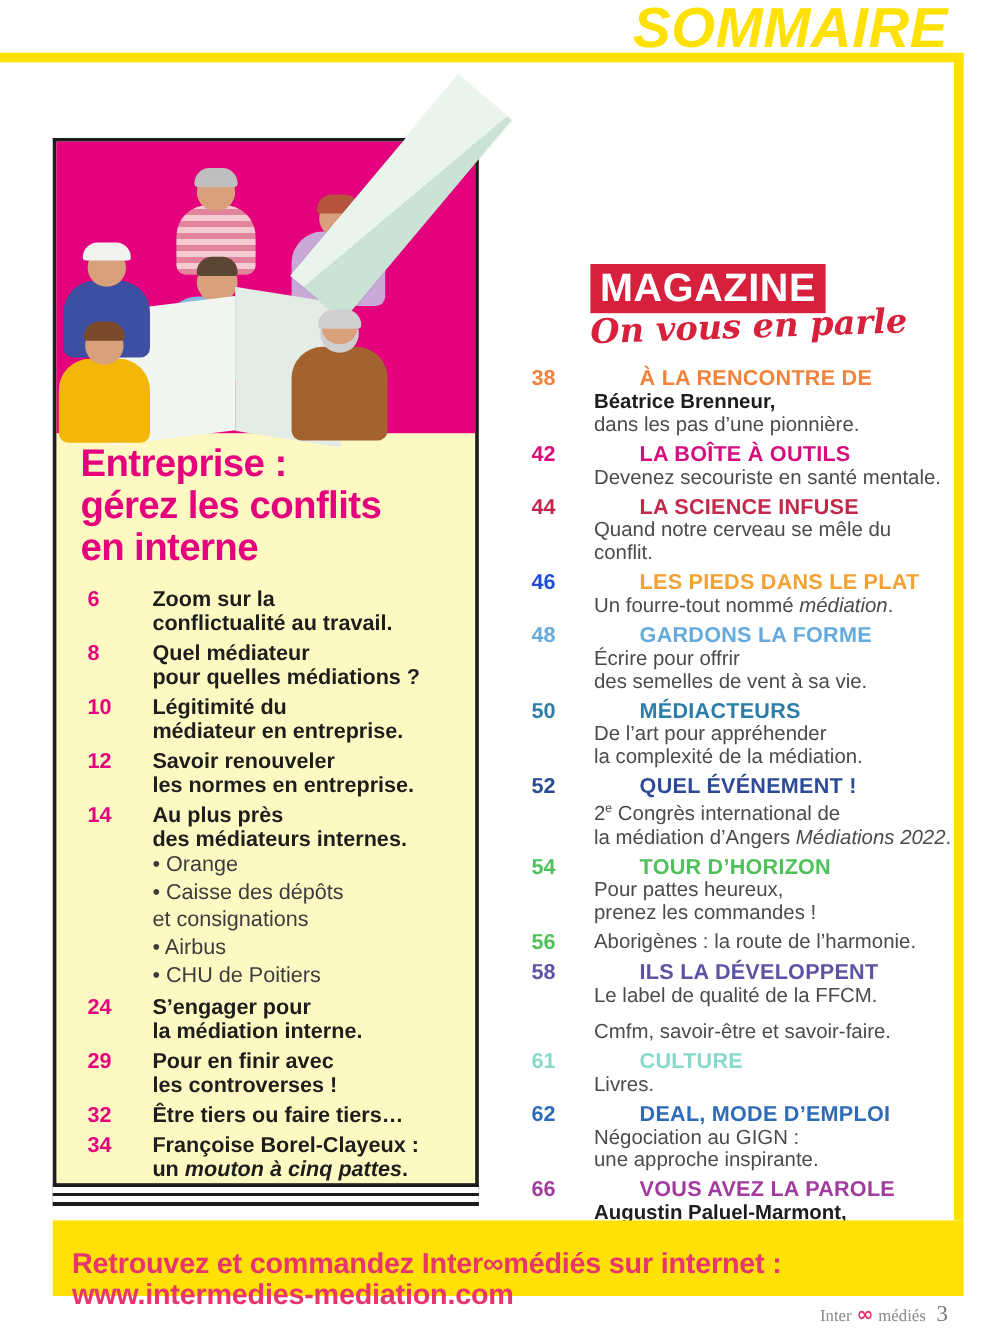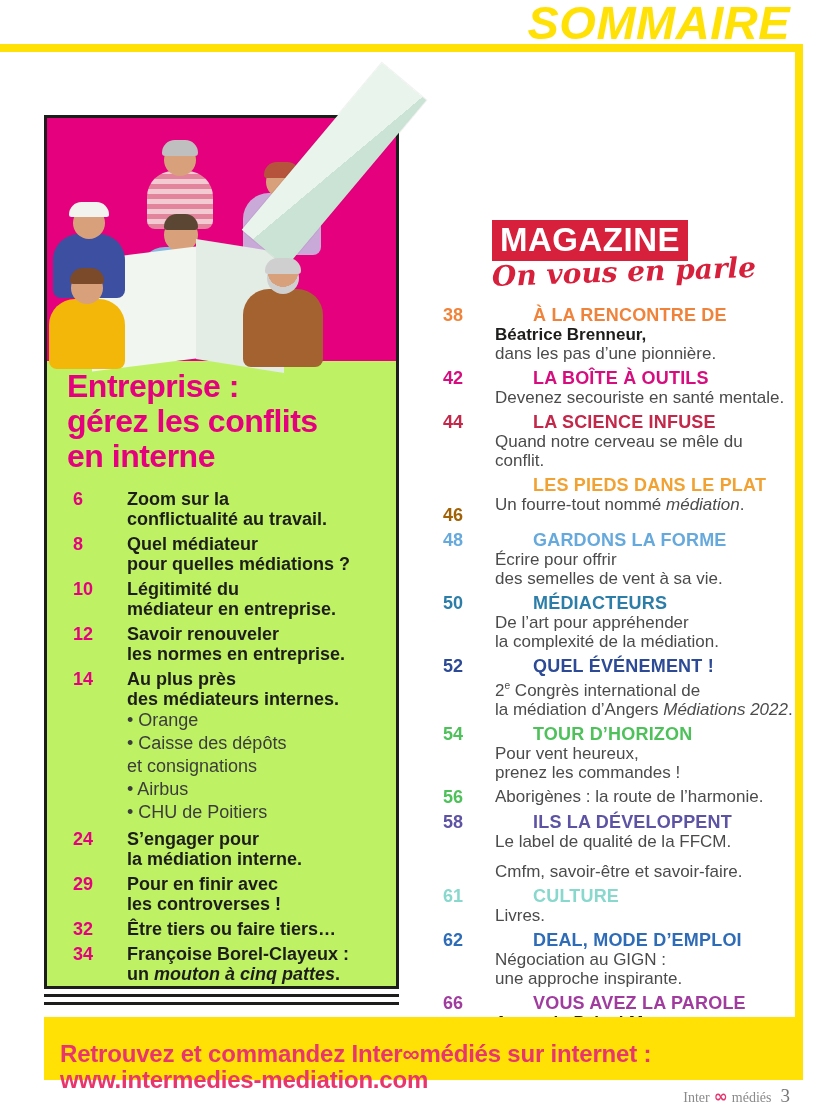--- a/index.html
+++ b/index.html
@@ -12,21 +12,21 @@
   .sommaire-title {
     position:absolute; top:0; right:36px; font-size:47px; line-height:46px;
     font-weight:bold; color:var(--yellow); letter-spacing:.5px;font-style:italic;
   }
   .rule-top { position:absolute; left:0; top:44px; width:803px; height:8px; background:var(--yellow); }
   .rule-right { position:absolute; left:795px; top:44px; width:8px; height:973px; background:var(--yellow); }
 
   
   .card {
     position:absolute; left:44px; top:115px; width:355px; height:890px;
-    border:3px solid #1d1d1b; border-bottom:none; background:#bef264;
+    border:3px solid #1d1d1b; border-bottom:none; background:#fef9c3;
   }
   .card-bottom-lines {
     position:absolute; left:-3px; right:-3px; bottom:0; height:19px;
     background:repeating-linear-gradient(to bottom, #1d1d1b 0 3px, #ffffff 3px 8px);
   }
   .cover { position:relative; height:243px; background:var(--magenta); }
   .lid {
     position:absolute; left:258px; top:-62px; width:58px; height:218px; z-index:4;
     transform:rotate(40deg);
     background:linear-gradient(100deg,#e9f4ec 55%, #cbe3d4 55%);
@@ -245,21 +245,21 @@
         </div>
       </div>
       <div class="m-item">
         <div class="m-num" style="color: rgb(195, 39, 74);">44</div>
         <div class="m-body">
           <div class="m-title" style="color: rgb(195, 39, 74);">LA SCIENCE INFUSE</div>
           <div class="m-line">Quand notre cerveau se mêle du conflit.</div>
         </div>
       </div>
       <div class="m-item">
-        <div class="m-num" style="color: #a16207; margin-top: 30px;">46</div>
+        <div class="m-num" style="color: #1d4ed8;">46</div>
         <div class="m-body">
           <div class="m-title" style="color: rgb(242, 162, 51);">LES PIEDS DANS LE PLAT</div>
           <div class="m-line">Un fourre-tout nommé <i>médiation</i>.</div>
         </div>
       </div>
       <div class="m-item">
         <div class="m-num" style="color: rgb(102, 169, 220);">48</div>
         <div class="m-body">
           <div class="m-title" style="color: rgb(102, 169, 220);">GARDONS LA FORME</div>
           <div class="m-line">Écrire pour offrir</div>
@@ -279,21 +279,21 @@
         <div class="m-body">
           <div class="m-title" style="color: rgb(44, 74, 150);">QUEL ÉVÉNEMENT !</div>
           <div class="m-line">2<sup>e</sup> Congrès international de</div>
           <div class="m-line">la médiation d’Angers <i>Médiations 2022</i>.</div>
         </div>
       </div>
       <div class="m-item">
         <div class="m-num" style="color: rgb(79, 193, 91);">54</div>
         <div class="m-body">
           <div class="m-title" style="color: rgb(79, 193, 91);">TOUR D’HORIZON</div>
-          <div class="m-line">Pour vent heureux,</div>
+          <div class="m-line">Pour pattes heureux,</div>
           <div class="m-line">prenez les commandes !</div>
         </div>
       </div>
       <div class="m-item">
         <div class="m-num" style="color: rgb(79, 193, 91);">56</div>
         <div class="m-body">
           <div class="m-line">Aborigènes : la route de l’harmonie.</div>
         </div>
       </div>
       <div class="m-item">

